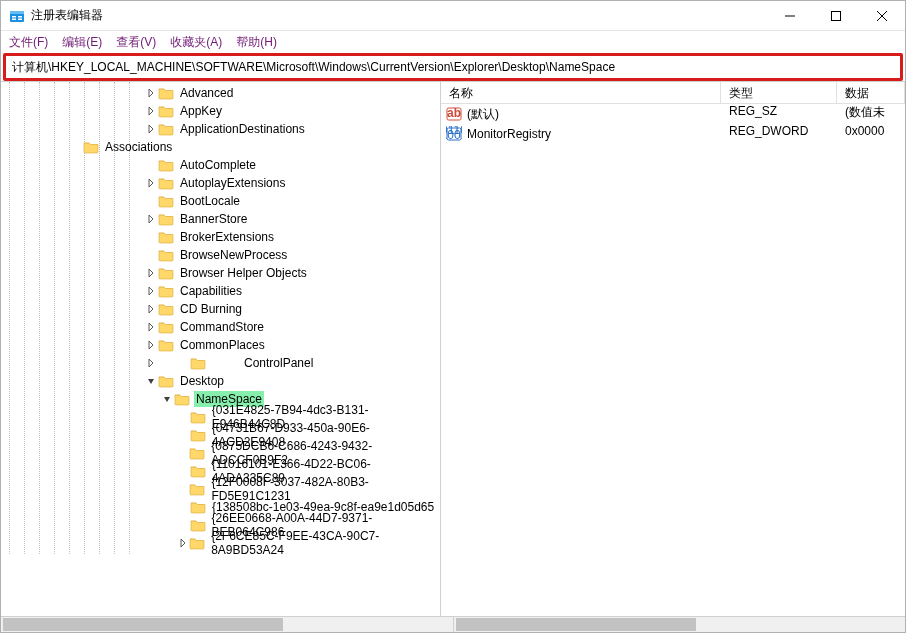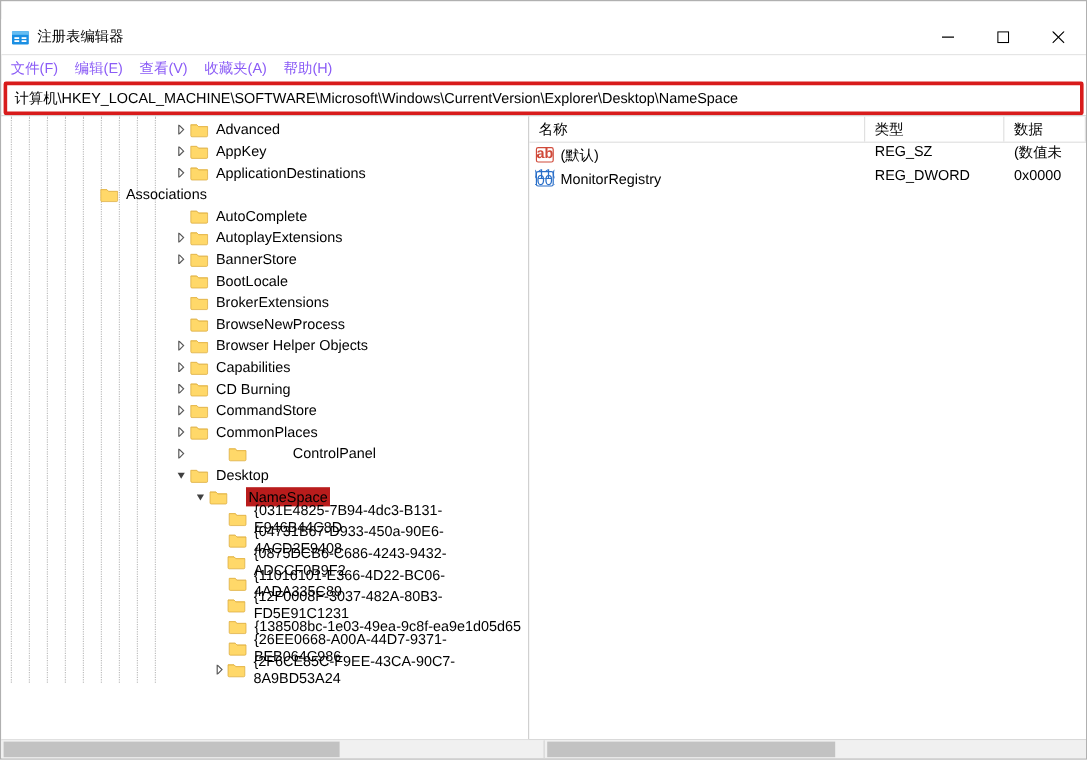--- a/index.html
+++ b/index.html
@@ -1,23 +1,23 @@
 <!DOCTYPE html>
 <html><head>
 <meta charset="utf-8">
 <style>
 * { margin: 0; padding: 0; box-sizing: border-box; font-family: "Microsoft YaHei", "Segoe UI", Tahoma, sans-serif; font-size: 12px; }
 body { width: 906px; height: 633px; background: #fff; display: flex; flex-direction: column; overflow: hidden; border: 1px solid #b0b0b0; }
-.titlebar { height: 30px; background: #fff; display: flex; align-items: center; border-bottom: 1px solid #e5e5e5; margin-top: 15px; }
+.titlebar { height: 30px; background: #fff; display: flex; align-items: center; border-bottom: 1px solid #e5e5e5; }
 .titlebar .app-icon { width: 16px; height: 16px; margin: 0 6px 0 8px; }
 .titlebar .title { flex: 1; color: #000; }
 .titlebar .win-btns { display: flex; }
 .titlebar .win-btn { width: 46px; height: 30px; display: flex; align-items: center; justify-content: center; color: #555; }
 
-.menubar { height: 22px; display: flex; align-items: center; padding: 0 8px; gap: 14px; color: #8b5cf6; border-bottom: 0; }
+.menubar { height: 22px; display: flex; align-items: center; padding: 0 8px; gap: 14px; color: #701a75; border-bottom: 0; }
 .menubar span { cursor: default; }
 
 .addressbar-wrap { height: 28px; border: 3px solid #d81b1b; border-radius: 2px; margin: 0 2px 0 2px; display: flex; align-items: center; background: #fff; }
 .addressbar-wrap input { flex: 1; border: none; outline: none; padding: 2px 6px; background: transparent; }
 
 .main { flex: 1; display: flex; min-height: 0; border-top: 1px solid #d0d0d0; }
 .tree-pane { width: 440px; border-right: 1px solid #d0d0d0; overflow: auto; position: relative; background: #fff; }
 .list-pane { flex: 1; display: flex; flex-direction: column; overflow: hidden; }
 
 .list-header { height: 22px; display: flex; border-bottom: 1px solid #e0e0e0; background: #fff; }
@@ -33,21 +33,21 @@
 .list-row .cell-data { flex: 1; padding-left: 8px; white-space: nowrap; }
 
 .reg-icon { width: 16px; height: 16px; display: inline-flex; }
 
 .tree { padding: 2px 0 2px 0; position: relative; }
 .tree-row { display: flex; align-items: center; height: 18px; position: relative; }
 .tree-row .chev { width: 14px; display: inline-flex; justify-content: center; color: #666; font-size: 10px; cursor: default; }
 .tree-row .chev.empty { visibility: hidden; }
 .tree-row .folder { width: 16px; height: 14px; margin-right: 4px; display: inline-flex; }
 .tree-row .label { cursor: default; padding: 1px 2px; }
-.tree-row.selected .label { background: #b91c1c; margin-left: 11px; }
+.tree-row.selected .label { background: #86efac; }
 
 
 .guides { position: absolute; top: 0; left: 0; width: 100%; height: 100%; pointer-events:none; }
 .guides .vline { position: absolute; top: 0; bottom: 0; width: 1px; border-left: 1px dotted #bfbfbf; }
 
 .statusbar-scroll { height: 16px; border-top: 1px solid #d0d0d0; display: flex; }
 .statusbar-scroll .hscroll { flex: 1; background: #f0f0f0; position: relative; }
 .statusbar-scroll .hscroll .thumb { position: absolute; top: 1px; bottom: 1px; background: #c2c2c2; }
 
 
@@ -189,42 +189,42 @@
           </span>
           <span class="folder">
             <svg width="16" height="14" viewBox="0 0 16 14">
               <path d="M1 3 h5 l1.5 1.5 H15 V12 a1 1 0 0 1 -1 1 H2 a1 1 0 0 1 -1 -1 Z" fill="#ffd869" stroke="#d9a93a" stroke-width="0.6"></path>
               <path d="M1 3 h5 l1.5 1.5 H15" fill="none" stroke="#e8b94a" stroke-width="0.6"></path>
             </svg>
           </span>
           <span class="label">AutoplayExtensions</span>
         </div>
         <div class="tree-row" style="padding-left: 143px;">
+          <span class="chev empty"></span>
+          <span class="folder">
+            <svg width="16" height="14" viewBox="0 0 16 14">
+              <path d="M1 3 h5 l1.5 1.5 H15 V12 a1 1 0 0 1 -1 1 H2 a1 1 0 0 1 -1 -1 Z" fill="#ffd869" stroke="#d9a93a" stroke-width="0.6"></path>
+              <path d="M1 3 h5 l1.5 1.5 H15" fill="none" stroke="#e8b94a" stroke-width="0.6"></path>
+            </svg>
+          </span>
+          <span class="label">BootLocale</span>
+        </div>
+        <div class="tree-row" style="padding-left: 143px;">
           <span class="chev">
             <svg width="8" height="8" viewBox="0 0 8 8">
               <path d="M2 0 L6 4 L2 8 Z" fill="none" stroke="#5a5a5a" stroke-width="1"></path>
             </svg>
           </span>
           <span class="folder">
             <svg width="16" height="14" viewBox="0 0 16 14">
               <path d="M1 3 h5 l1.5 1.5 H15 V12 a1 1 0 0 1 -1 1 H2 a1 1 0 0 1 -1 -1 Z" fill="#ffd869" stroke="#d9a93a" stroke-width="0.6"></path>
               <path d="M1 3 h5 l1.5 1.5 H15" fill="none" stroke="#e8b94a" stroke-width="0.6"></path>
             </svg>
           </span>
           <span class="label">BannerStore</span>
-        </div>
-        <div class="tree-row" style="padding-left: 143px;">
-          <span class="chev empty"></span>
-          <span class="folder">
-            <svg width="16" height="14" viewBox="0 0 16 14">
-              <path d="M1 3 h5 l1.5 1.5 H15 V12 a1 1 0 0 1 -1 1 H2 a1 1 0 0 1 -1 -1 Z" fill="#ffd869" stroke="#d9a93a" stroke-width="0.6"></path>
-              <path d="M1 3 h5 l1.5 1.5 H15" fill="none" stroke="#e8b94a" stroke-width="0.6"></path>
-            </svg>
-          </span>
-          <span class="label">BootLocale</span>
         </div>
         <div class="tree-row" style="padding-left: 143px;">
           <span class="chev empty"></span>
           <span class="folder">
             <svg width="16" height="14" viewBox="0 0 16 14">
               <path d="M1 3 h5 l1.5 1.5 H15 V12 a1 1 0 0 1 -1 1 H2 a1 1 0 0 1 -1 -1 Z" fill="#ffd869" stroke="#d9a93a" stroke-width="0.6"></path>
               <path d="M1 3 h5 l1.5 1.5 H15" fill="none" stroke="#e8b94a" stroke-width="0.6"></path>
             </svg>
           </span>
           <span class="label">BrokerExtensions</span>

